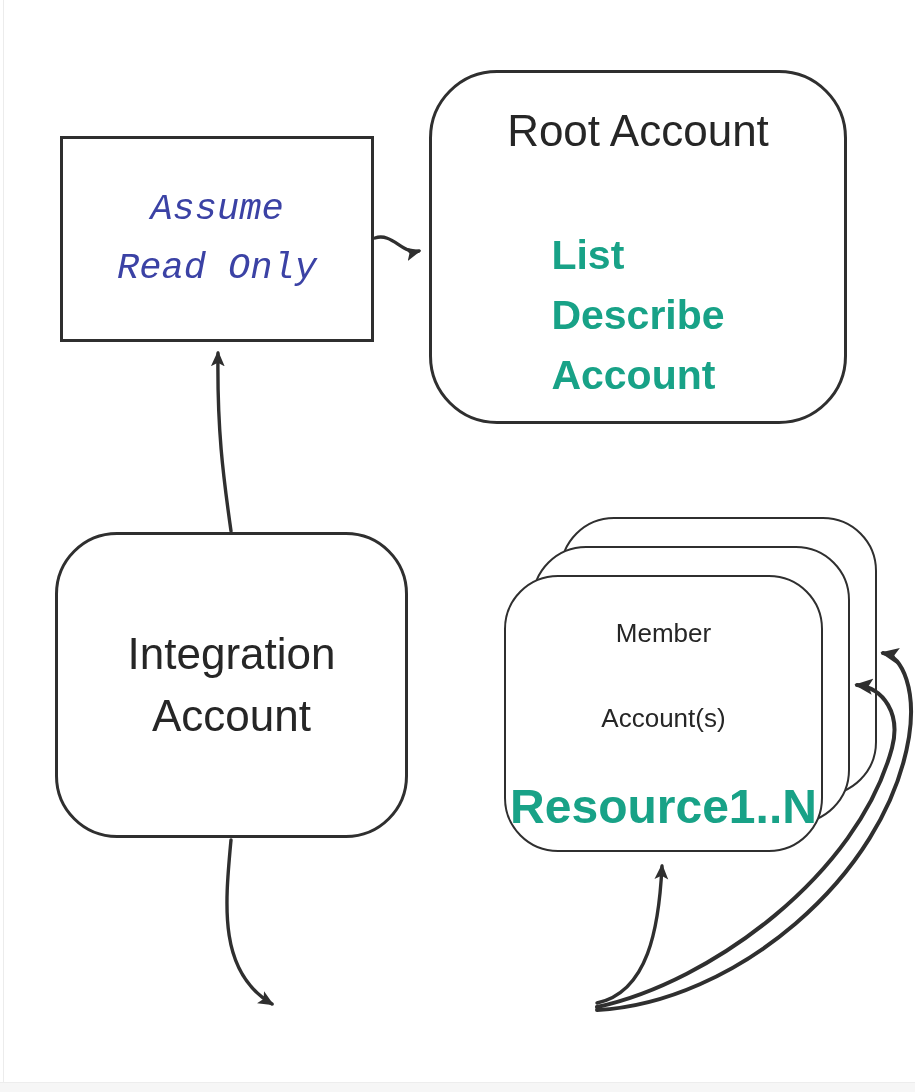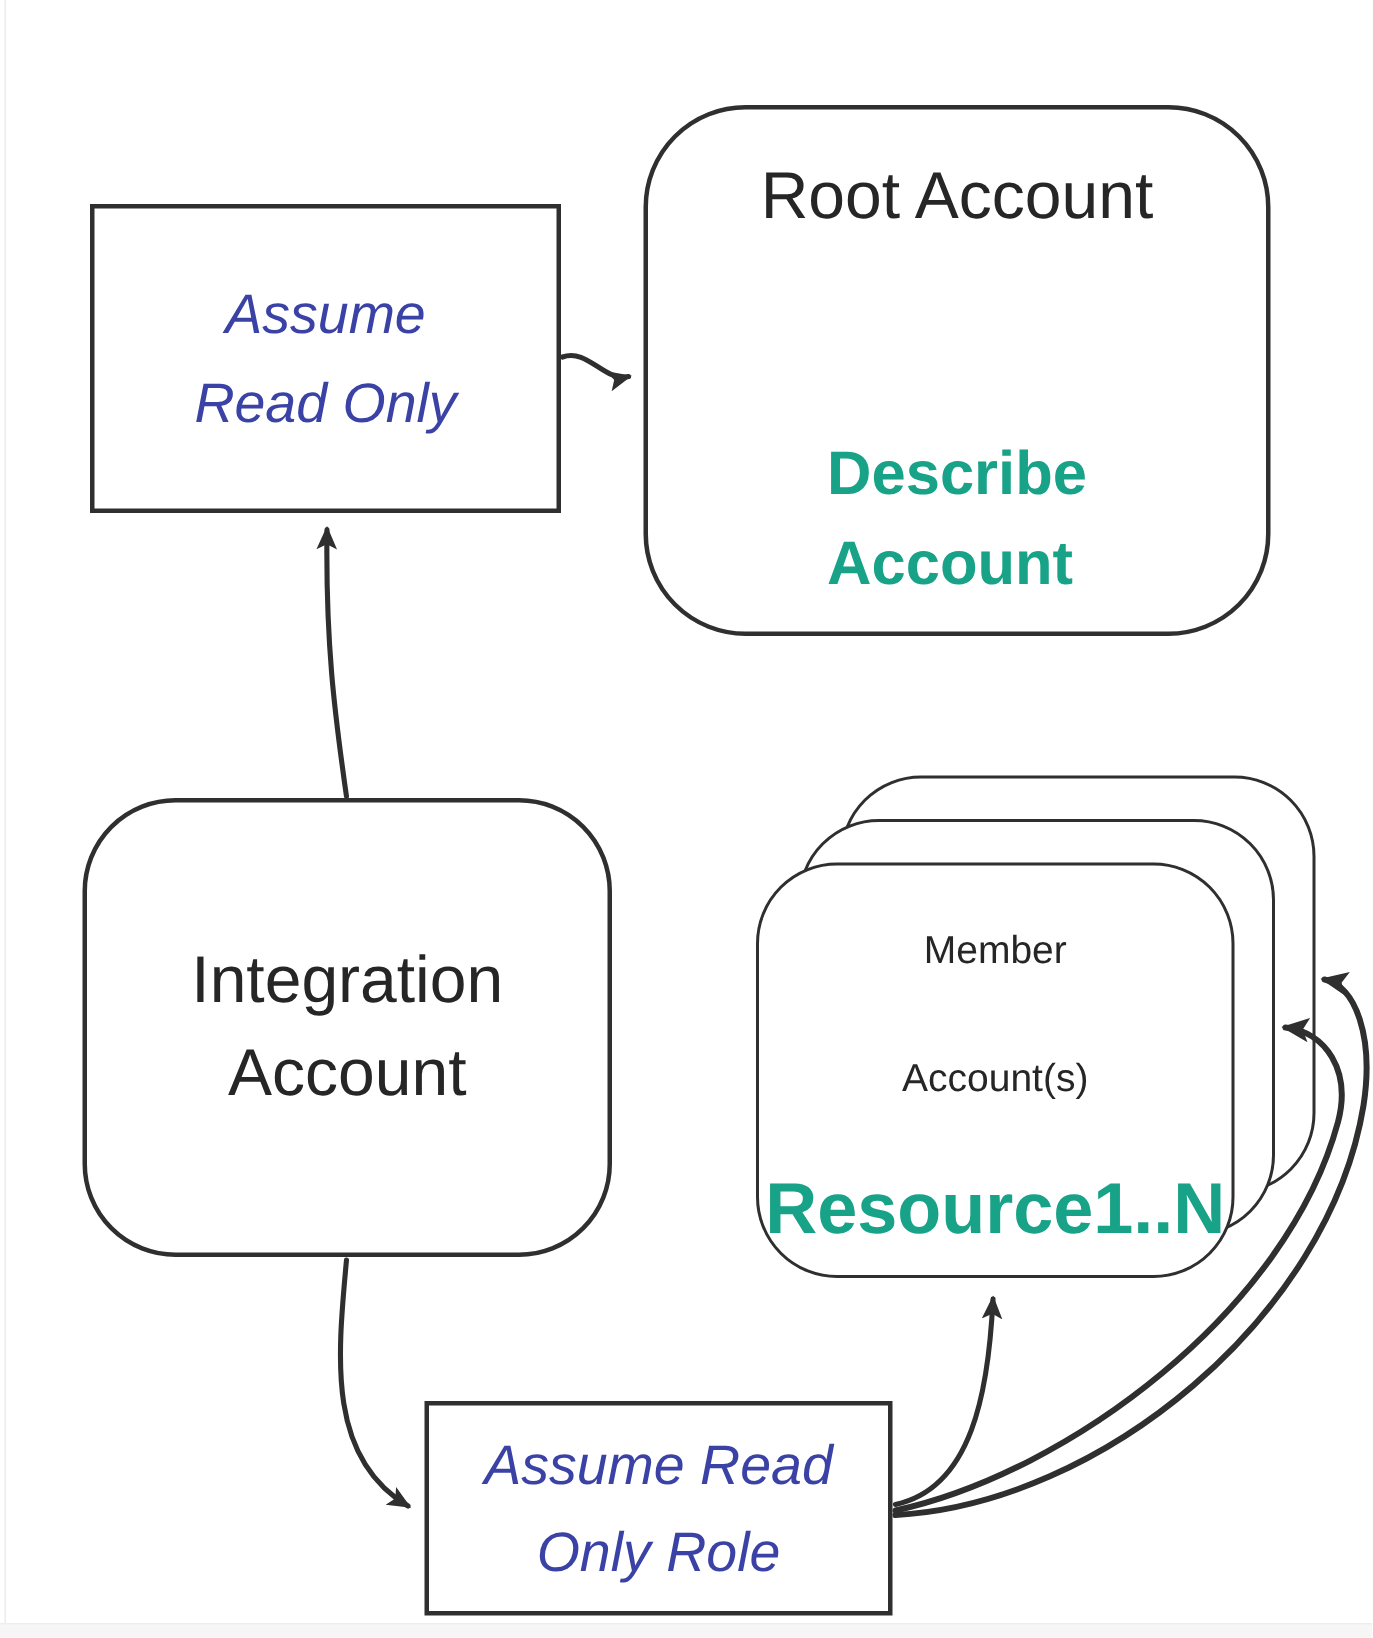--- a/index.html
+++ b/index.html
@@ -34,20 +34,21 @@
     display:flex;flex-direction:column;align-items:center;
     text-align:left;
   }
   .rect-node{justify-content:center;}
   .role-text{
     font-style:italic;
     color:var(--blue);
     font-size:37px;
     line-height:59px;
     font-weight:normal;
+    font-family:Liberation Mono, monospace;
   }
   .assume-top{left:60px;top:136px;width:314px;height:206px;}
   .root-account{
     left:429px;top:70px;width:418px;height:354px;
     border-radius:68px;
   }
   .account-title{
     font-size:44px;line-height:48px;color:var(--text);
   }
   .root-account .account-title{margin-top:34px;}
@@ -94,42 +95,39 @@
   <div class="page-edge-left"></div>
 
   <div class="node rect-node assume-top">
     <div class="role-text">Assume</div>
     <div class="role-text">Read Only</div>
   </div>
 
   <div class="node root-account">
     <div class="account-title">Root Account</div>
     <div class="ops">
+      <div>List</div>
       <div>Describe</div>
       <div>Account</div>
     </div>
   </div>
 
   <div class="node integration-account">
     <div class="account-title">Integration</div>
     <div class="account-title">Account</div>
   </div>
 
   <div class="node member-card member-back"></div>
   <div class="node member-card member-middle"></div>
   <div class="node member-card member-front">
     <div class="account-title">Member</div>
     <div class="account-title">Account(s)</div>
     <div class="resources">Resource1..N</div>
   </div>
 
-  <div class="node rect-node assume-bottom">
-    <div class="role-text">Assume Read</div>
-    <div class="role-text">Only Role</div>
-  </div>
 
   <svg class="edges-layer" width="915" height="1092" viewBox="0 0 915 1092" xmlns="http://www.w3.org/2000/svg">
     <defs>
       <marker id="arrowhead" viewBox="0 0 10 10" refX="8.5" refY="5" markerWidth="4.6" markerHeight="4.6" orient="auto-start-reverse">
         <path d="M0,0.6 L10,5 L0,9.4 L2.2,5 Z" fill="#2f2f2f"></path>
       </marker>
     </defs>
     <path class="edge" d="M 375 238 C 392 232, 403 255, 419 251" marker-end="url(#arrowhead)"></path>
     <path class="edge" d="M 231 531 C 223 475, 217 428, 218 353" marker-end="url(#arrowhead)"></path>
     <path class="edge" d="M 231 840 C 225 905, 218 972, 272 1004" marker-end="url(#arrowhead)"></path>

